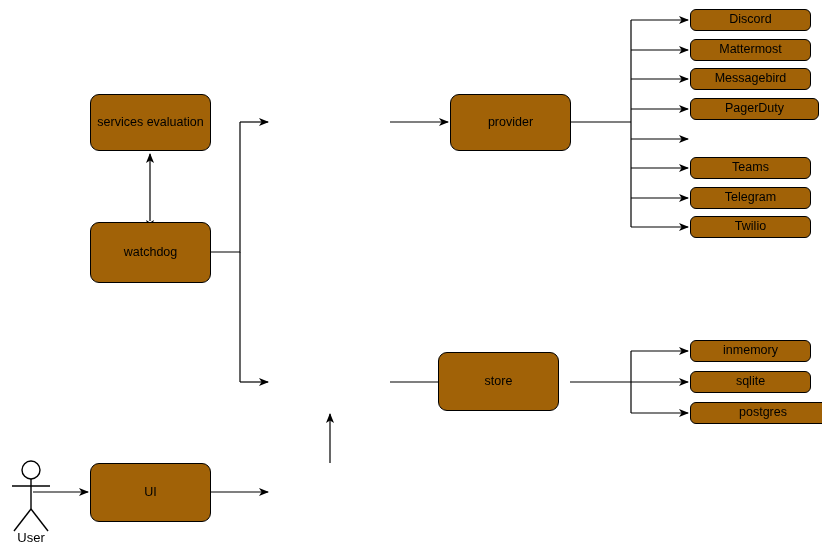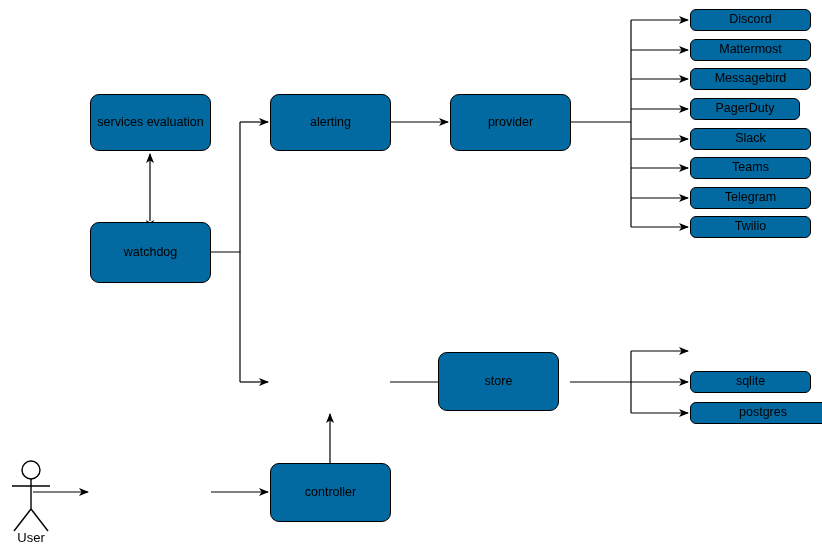--- a/index.html
+++ b/index.html
@@ -20,21 +20,21 @@
   #edges-layer {
     position: absolute;
     left: 0;
     top: 0;
     width: 822px;
     height: 554px;
   }
   .node {
     position: absolute;
     box-sizing: border-box;
-    background: #0369a1;
+    background: #a16207;
     border: 1px solid #000000;
     border-radius: 9px;
     display: flex;
     align-items: center;
     justify-content: center;
     color: #000000;
     font-size: 12.5px;
     line-height: 1.1;
     text-align: center;
     white-space: nowrap;
@@ -115,63 +115,60 @@
   <div class="actor-label" style="left:6px; top:530px; width:50px;">User</div>
 
   <div class="node" style="left:90px; top:94px; width:121px; height:57px;">
     <span>services evaluation</span>
   </div>
 
   <div class="node" style="left:90px; top:222px; width:121px; height:61px;">
     <span>watchdog</span>
   </div>
 
-  <div class="node" style="left:270px; top:94px; width:121px; height:57px;">
-    <span>alerting</span>
-  </div>
 
   <div class="node" style="left:450px; top:94px; width:121px; height:57px;">
     <span>provider</span>
   </div>
 
 
   <div class="node" style="left:438px; top:352px; width:121px; height:59px;">
     <span>store</span>
   </div>
 
+  <div class="node" style="left:90px; top:463px; width:121px; height:59px;">
+    <span>UI</span>
+  </div>
 
-  <div class="node" style="left:270px; top:463px; width:121px; height:59px;">
-    <span>controller</span>
-  </div>
 
   <div class="node leaf" style="left:690px; top:9px; width:121px; height:22px;">
     <span>Discord</span>
   </div>
   <div class="node leaf" style="left:690px; top:39px; width:121px; height:22px;">
     <span>Mattermost</span>
   </div>
   <div class="node leaf" style="left:690px; top:68px; width:121px; height:22px;align-items:center;">
     <span>Messagebird</span>
   </div>
-  <div class="node leaf" style="left:690px; top:98px; width:110px; height:22px;justify-content:center;">
+  <div class="node leaf" style="left:690px; top:98px; width:129px; height:22px;justify-content:center;">
     <span>PagerDuty</span>
-  </div>
-  <div class="node leaf" style="left:690px; top:128px; width:121px; height:22px;">
-    <span>Slack</span>
   </div>
   <div class="node leaf" style="left:690px; top:157px; width:121px; height:22px;">
     <span>Teams</span>
   </div>
   <div class="node leaf" style="left:690px; top:187px; width:121px; height:22px;">
     <span>Telegram</span>
   </div>
   <div class="node leaf" style="left:690px; top:216px; width:121px; height:22px;align-items:center;">
     <span>Twilio</span>
   </div>
 
+  <div class="node leaf" style="left:690px; top:340px; width:121px; height:22px;">
+    <span>inmemory</span>
+  </div>
   <div class="node leaf" style="left:690px; top:371px; width:121px; height:22px;">
     <span>sqlite</span>
   </div>
   <div class="node leaf" style="left:690px; top:402px; width:146px; height:22px;">
     <span>postgres</span>
   </div>
 
 </div>
 
 </body></html>

